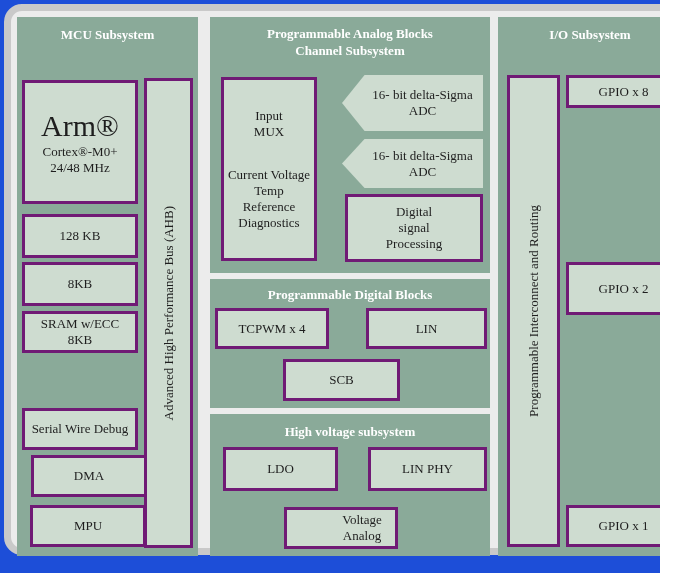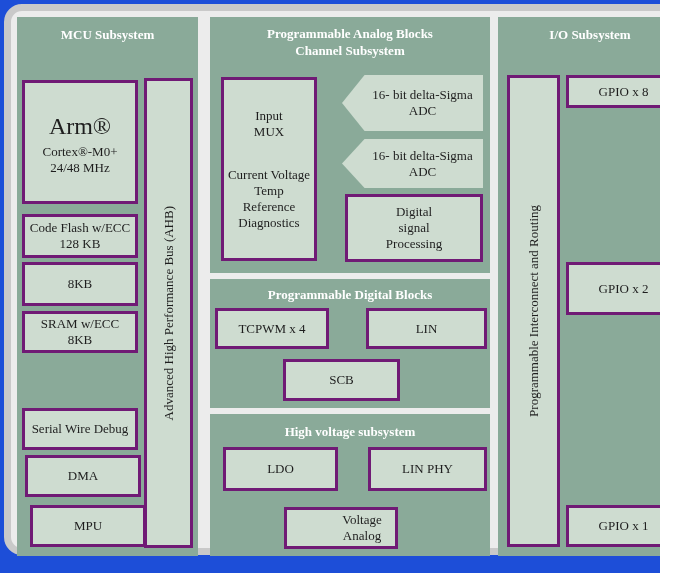--- a/index.html
+++ b/index.html
@@ -41,41 +41,41 @@
     font-size: 13px;
     line-height: 16px;
     display: flex;
     flex-direction: column;
     align-items: center;
     justify-content: center;
     text-align: center;
     box-sizing: border-box;
   }
   .blk span { display: block; }
-  .arm-name { font-size: 24px; line-height: 36px; }
+  .arm-name { font-size: 30px; line-height: 36px; }
   .vbar {
     writing-mode: vertical-rl;
     transform: rotate(180deg);
   }
   .arrow {
     border: none;
     clip-path: polygon(0 50%, 16% 0, 100% 0, 100% 100%, 16% 100%);
     padding-left: 20px;
     text-align: center;
   }
   .gap-top { margin-top: 27px; text-align: right; }
 
   
   #panel-mcu { left: 17px; top: 17px; width: 181px; height: 539px; }
   .b-arm       { left: 5px; top: 63px;  width: 116px; height: 124px; }
   .b-codeflash { left: 5px; top: 197px; width: 116px; height: 44px; }
   .b-dataflash { left: 5px; top: 245px; width: 116px; height: 44px; }
   .b-sram      { left: 5px; top: 294px; width: 116px; height: 42px; }
   .b-swd       { left: 5px; top: 391px; width: 116px; height: 42px; }
-  .b-dma       { left: 8px; top: 438px; width: 116px; height: 42px; }
+  .b-dma       { left: 14px; top: 438px; width: 116px; height: 42px; }
   .b-mpu       { left: 5px; top: 488px; width: 116px; height: 42px; margin-left: 8px; }
   .b-ahb       { left: 127px; top: 61px; width: 49px; height: 470px; }
 
   
   #panel-analog { left: 210px; top: 17px; width: 280px; height: 256px; }
   #panel-analog .panel-title { padding-top: 8px; }
   .b-mux  { left: 11px;  top: 60px;  width: 96px;  height: 184px; }
   .b-adc1 { left: 132px; top: 58px;  width: 141px; height: 56px; }
   .b-adc2 { left: 132px; top: 122px; width: 141px; height: 49px; }
   .b-dsp  { left: 135px; top: 177px; width: 138px; height: 68px; }
@@ -109,21 +109,20 @@
   <div class="panel" id="panel-mcu">
     <div class="panel-title">MCU Subsystem</div>
 
     <div class="blk b-arm">
       <span class="arm-name">Arm®</span>
       <span>Cortex®-M0+</span>
       <span>24/48 MHz</span>
     </div>
 
     <div class="blk b-codeflash">
-      <span>Code Flash w/ECC</span>
       <span>128 KB</span>
     </div>
 
     <div class="blk b-dataflash">
       <span>8KB</span>
     </div>
 
     <div class="blk b-sram">
       <span>SRAM w/ECC</span>
       <span>8KB</span>

